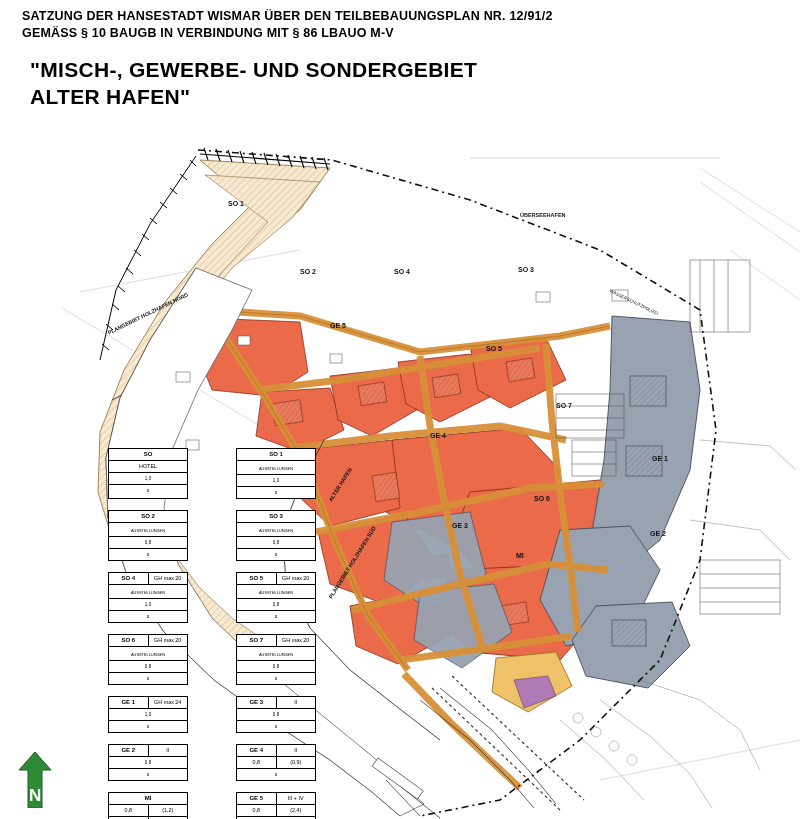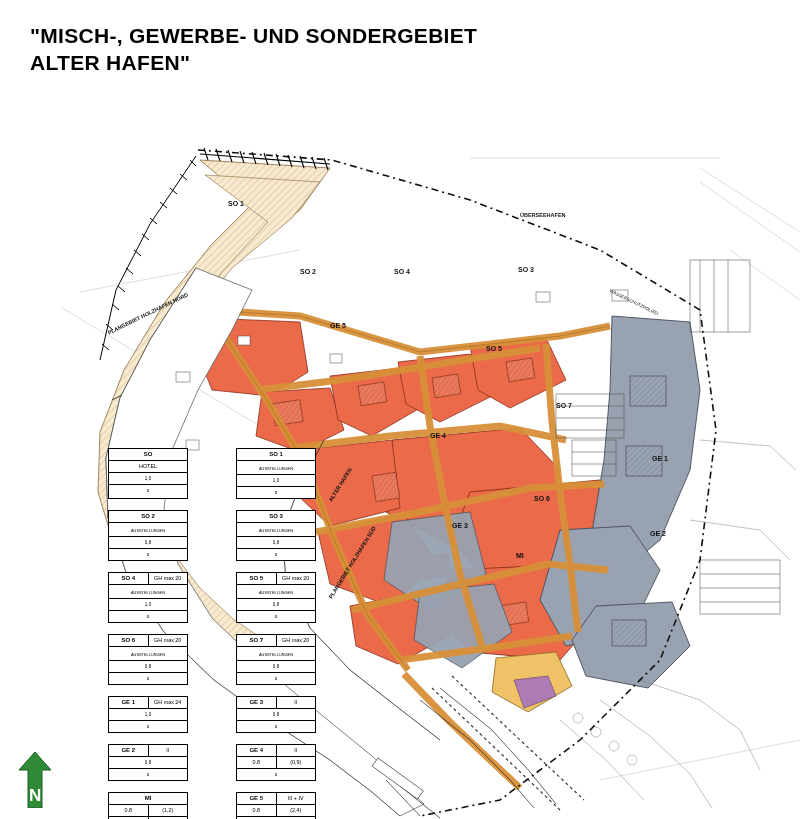--- a/index.html
+++ b/index.html
@@ -135,20 +135,22 @@
   .mlabel.big { font-size: 7px; }
   .mlabel.tiny { font-size: 4.4px; font-weight: normal; }
   .rot-nw { transform: rotate(-26deg); transform-origin: left center; }
   .rot-ne { transform: rotate(26deg); transform-origin: left center; }
   .rot-d  { transform: rotate(-58deg); transform-origin: left center; }
 </style>
 </head>
 <body>
 
 <div class="header">
+  <div class="line">SATZUNG DER HANSESTADT WISMAR ÜBER DEN TEILBEBAUUNGSPLAN NR. 12/91/2</div>
+  <div class="line">GEMÄSS § 10 BAUGB IN VERBINDUNG MIT § 86 LBAUO M-V</div>
   <div class="title">"MISCH-, GEWERBE- UND SONDERGEBIET</div>
   <div class="title" style="margin-top:0">ALTER HAFEN"</div>
 </div>
 
 <div class="part-label">TEIL A   PLANZEICHNUNG</div>
 
 <div class="map-area">
 <svg class="map-svg" width="800" height="679" viewBox="0 0 800 679" xmlns="http://www.w3.org/2000/svg">
   <defs>
     <pattern id="hatchBeige" width="5" height="5" patternTransform="rotate(45)" patternUnits="userSpaceOnUse">

